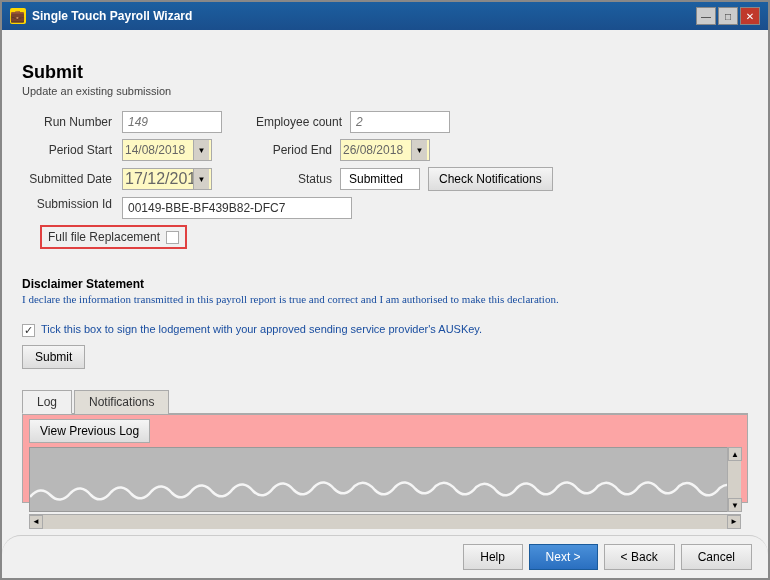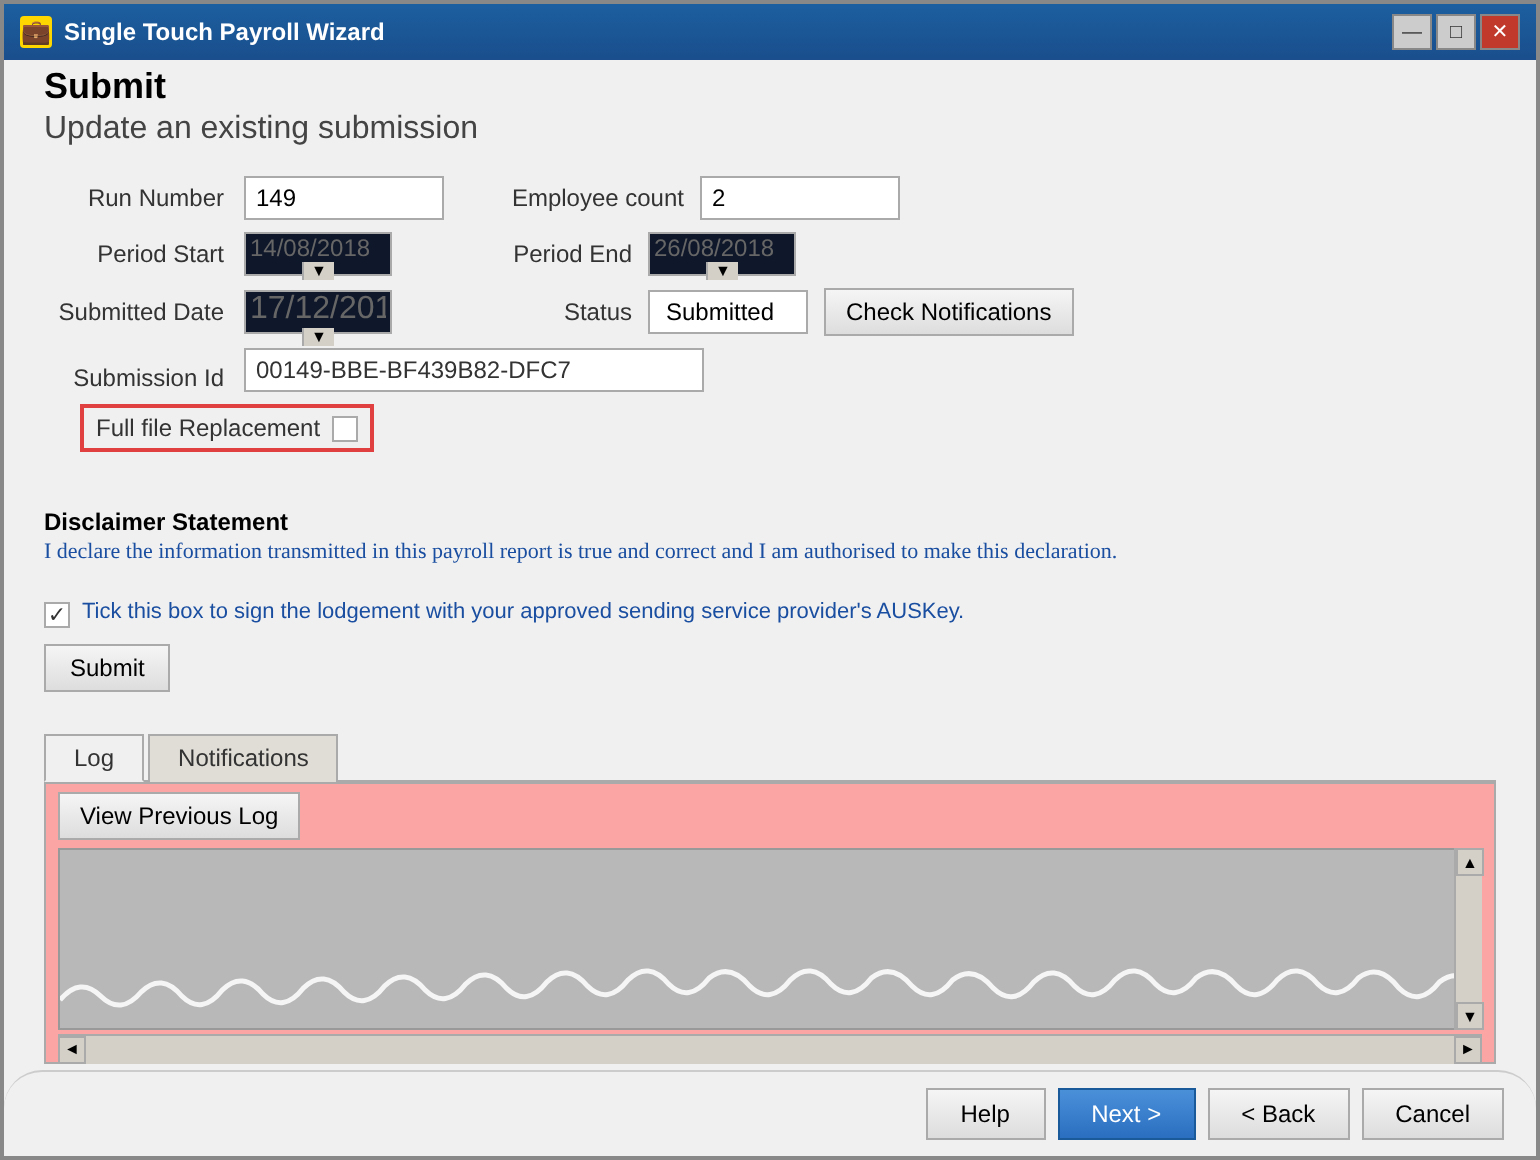--- a/index.html
+++ b/index.html
@@ -21,51 +21,51 @@
     .titlebar-icon { width: 16px; height: 16px; background: #ffd700; border-radius: 2px; display: flex; align-items: center; justify-content: center; font-size: 10px; font-weight: bold; color: #333; }
     .titlebar-title { font-size: 12px; font-weight: bold; }
     .titlebar-buttons { display: flex; gap: 2px; }
     .titlebar-btn {
       width: 20px; height: 18px; background: #ccc; border: 1px solid #888;
       display: flex; align-items: center; justify-content: center;
       font-size: 10px; cursor: pointer; color: #333;
     }
     .titlebar-btn.close { background: #c0392b; color: white; }
 
-    .content { flex: 1; padding: 3px 20px; overflow: hidden; display: flex; flex-direction: column; background: #f0f0f0; }
+    .content { flex: 1; padding: 32px 20px; overflow: hidden; display: flex; flex-direction: column; background: #f0f0f0; }
 
     .page-title { font-size: 18px; font-weight: bold; color: #000; margin-bottom: 2px; }
-    .page-subtitle { font-size: 16px; color: #444; margin-bottom: 14px; }
+    .page-subtitle { font-size: 11px; color: #444; margin-bottom: 14px; }
 
     .form-section { background: #f0f0f0; margin-bottom: 8px; }
 
     .form-row { display: flex; align-items: center; margin-bottom: 6px; gap: 10px; }
     .form-label { text-align: right; color: #333; min-width: 90px; }
     .form-input {
       background: white; border: 1px solid #aaa; padding: 2px 5px; height: 22px;
-      font-size: 12px; color: #000000;
+      font-size: 12px; color: #737373; font-style: italic;
     }
     .form-input-wide { width: 100px; }
     .date-wrapper {
-      background: #0f172a; border: 1px solid #aaa; height: 22px;
-      display: flex; align-items: center; padding: 0 2px; flex-direction: column;
+      background: #fef9c3; border: 1px solid #aaa; height: 22px;
+      display: flex; align-items: center; padding: 0 2px;
     }
     .dropdown-arrow {
       width: 16px; height: 20px; background: #d4d0c8; border-left: 1px solid #aaa;
       display: flex; align-items: center; justify-content: center; font-size: 8px; cursor: pointer;
     }
     .form-group-right { display: flex; align-items: center; gap: 8px; margin-left: 20px; }
     .status-box { background: white; border: 1px solid #aaa; padding: 2px 8px; height: 22px; display: flex; align-items: center; min-width: 80px; }
     .btn {
       background: linear-gradient(to bottom, #f5f5f5, #ddd);
       border: 1px solid #aaa; padding: 3px 10px; cursor: pointer; height: 24px;
       font-size: 12px; color: #000;
     }
 
-    .submission-id-row { display: flex; align-items: flex-end; margin-bottom: 6px; gap: 10px; }
+    .submission-id-row { display: flex; align-items: flex-start; margin-bottom: 6px; gap: 10px; }
     .submission-id-input { width: 230px; height: 22px; background: white; border: 1px solid #aaa; padding: 2px 5px; font-size: 12px; color: #333; }
 
     .full-file-row {
       display: flex; align-items: center; gap: 6px; margin-bottom: 10px;
       border: 2px solid #e04040; padding: 3px 6px; display: inline-flex;
     }
     .full-file-label { font-size: 12px; color: #333; }
     .checkbox { width: 13px; height: 13px; border: 1px solid #aaa; background: white; display: flex; align-items: center; justify-content: center; cursor: pointer; }
 
     .disclaimer-section { margin-bottom: 10px; }

